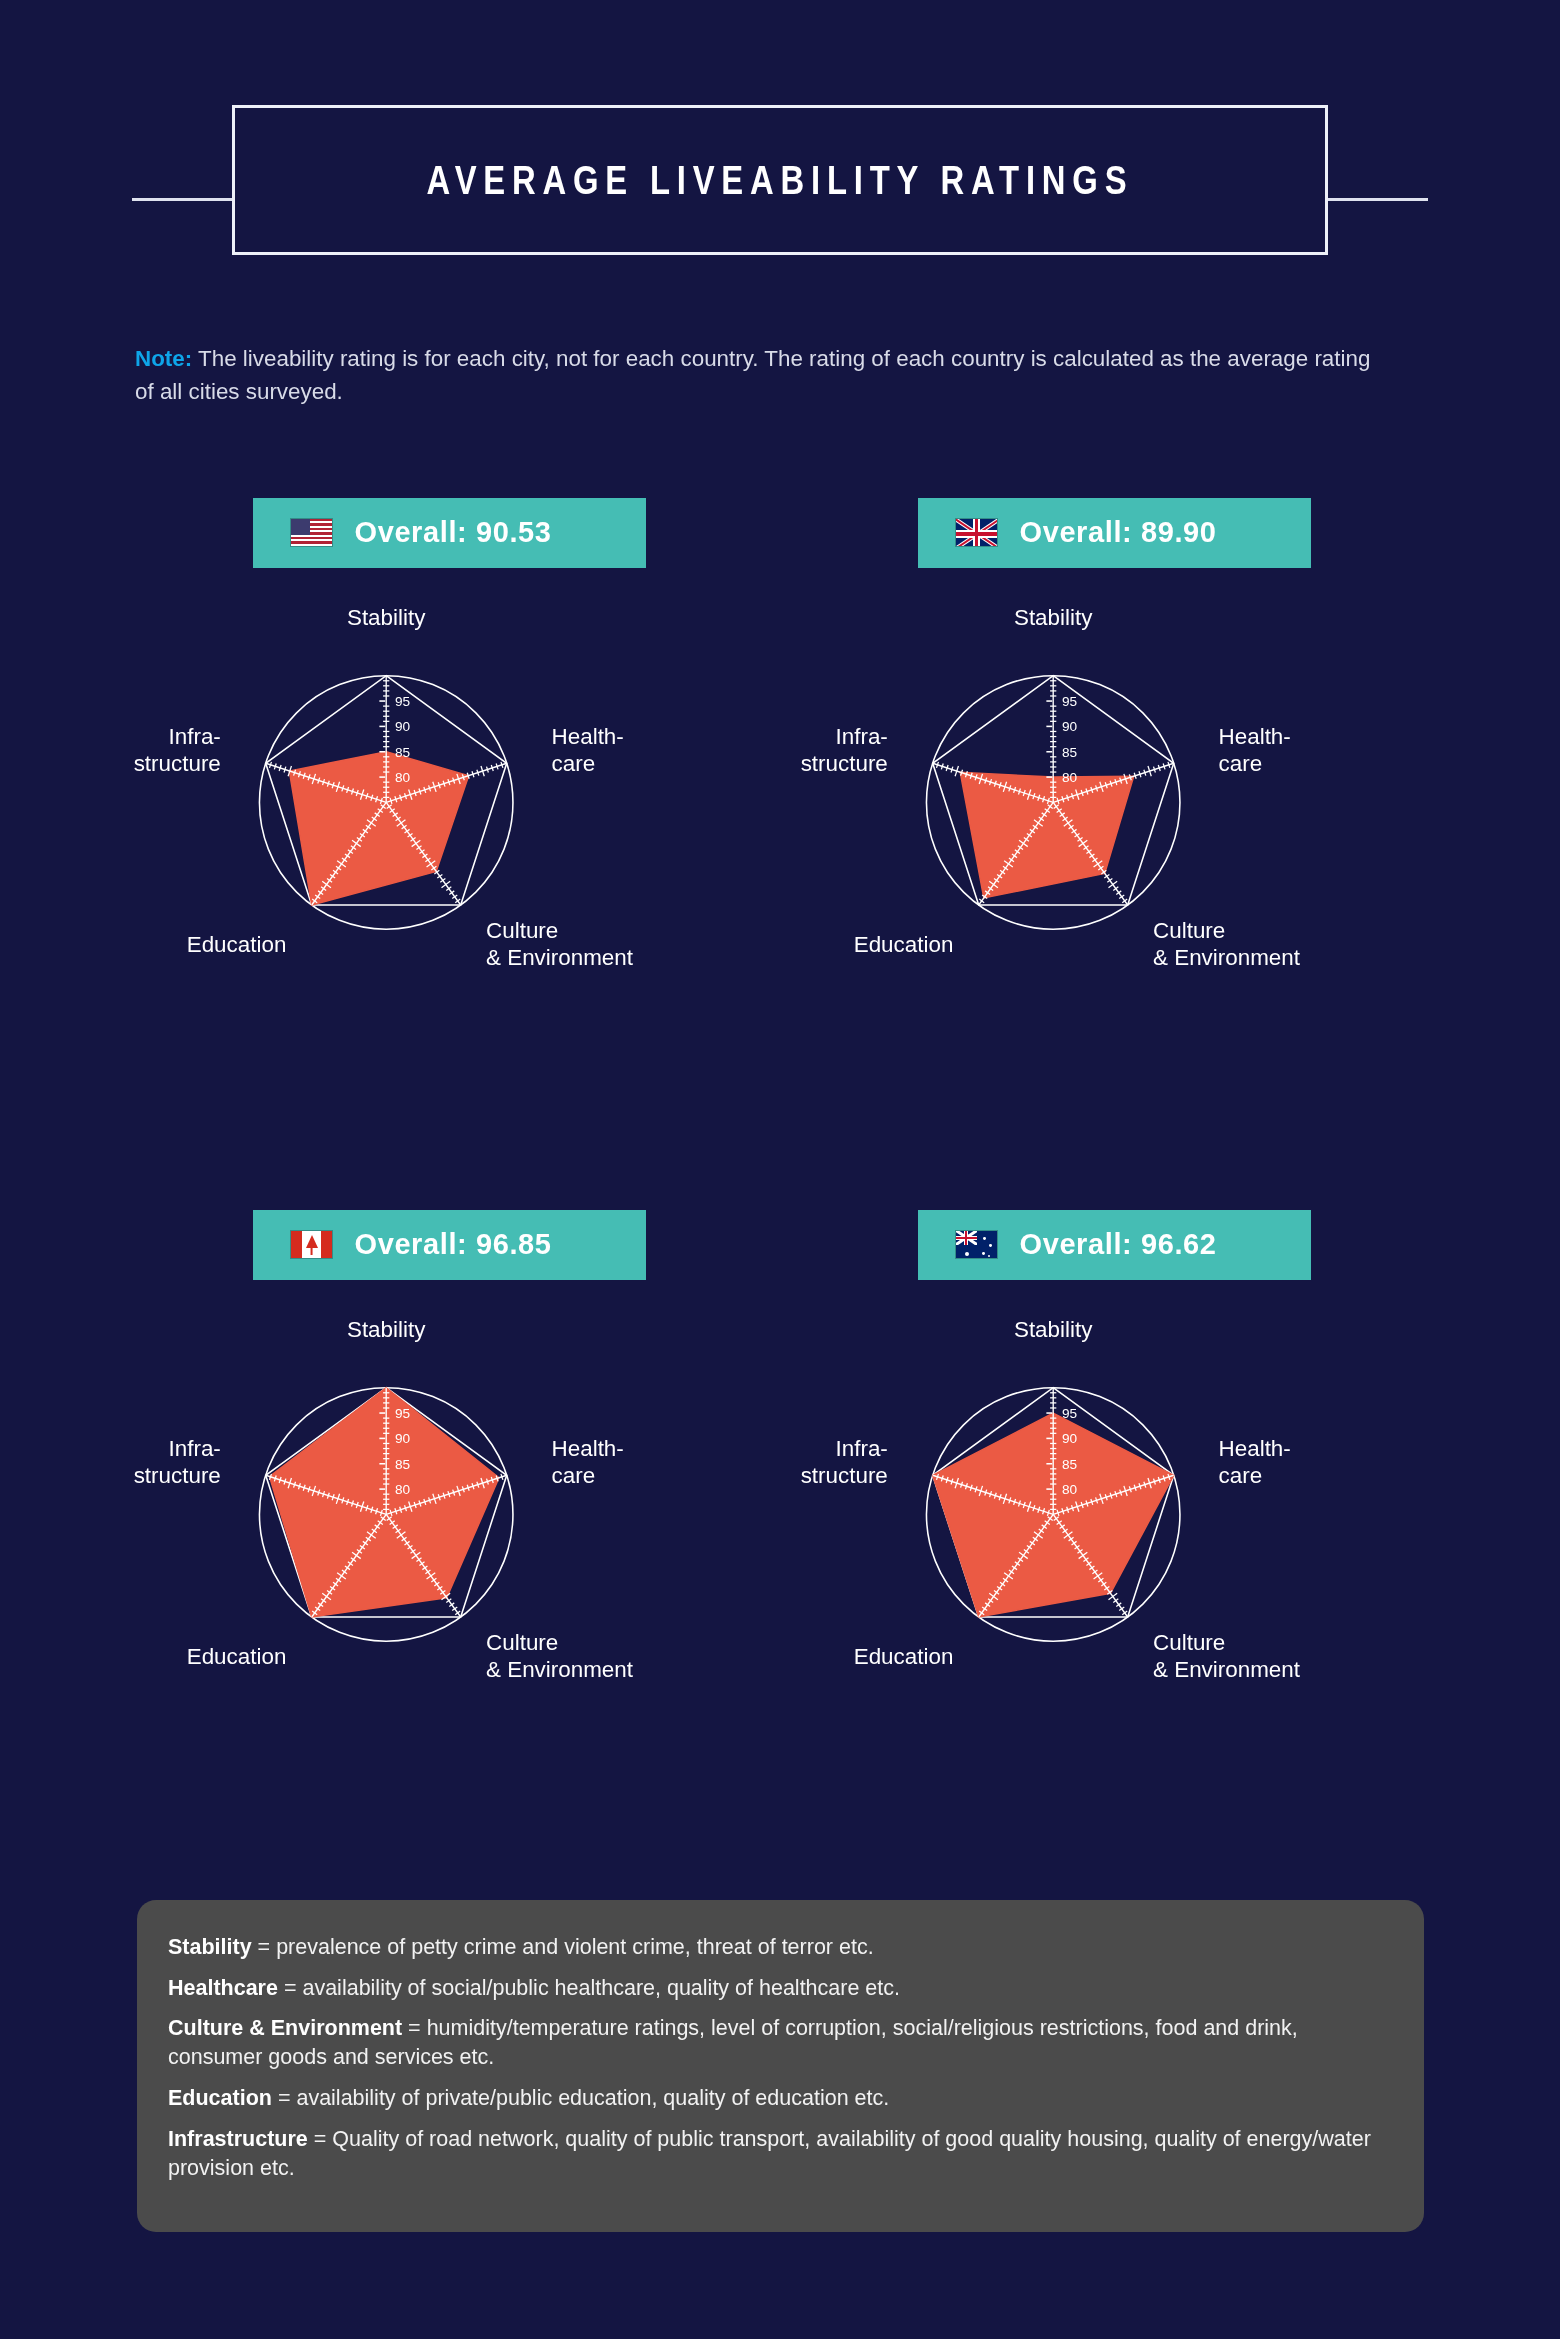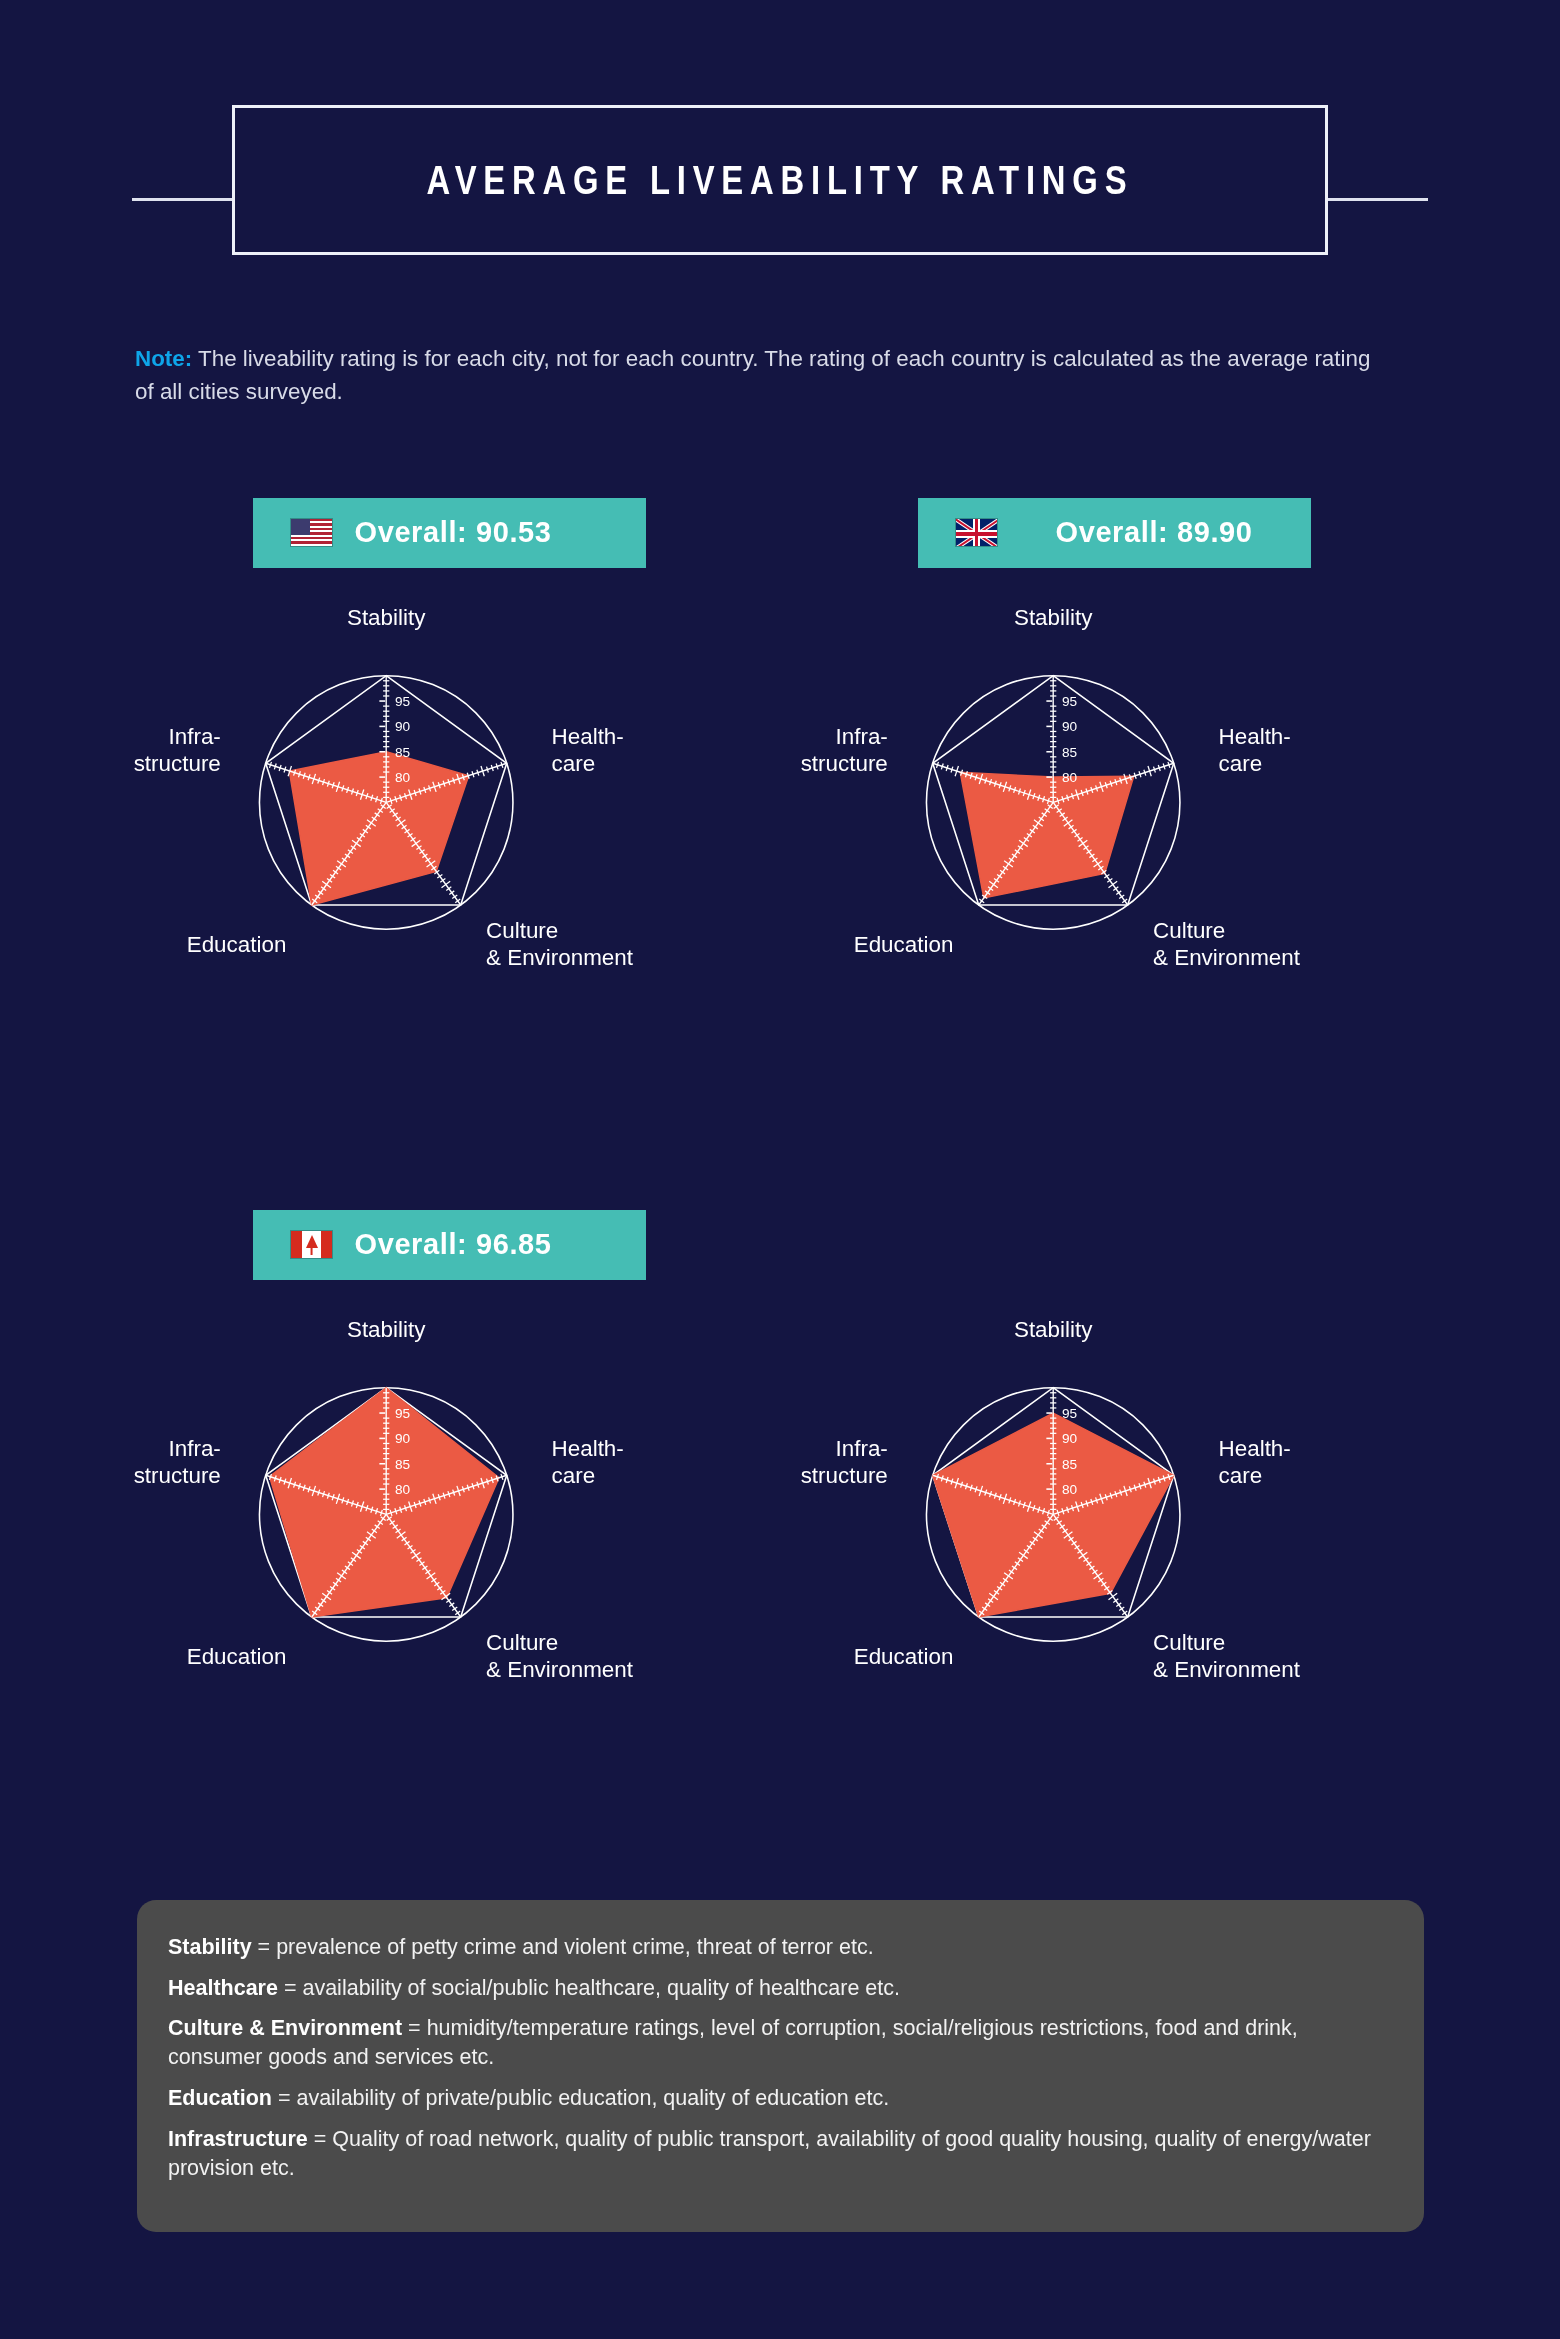--- a/index.html
+++ b/index.html
@@ -79,21 +79,21 @@
     position: absolute;
     top: 9.8px;
     height: 70px;
     background: #45bdb4;
     display: flex;
     align-items: center;
     padding-left: 37px;
     box-sizing: border-box;
   }
   .cell.left  .badge { left: 237px;  width: 393px; }
-  .cell.right .badge { left: 130px;  width: 393px; gap: 36px; }
+  .cell.right .badge { left: 130px;  width: 393px; }
 
   .flag {
     width: 43px;
     height: 29px;
     margin-right: 21.5px;
     flex: 0 0 auto;
     border: 1px solid rgba(0,0,0,0.25);
     box-sizing: border-box;
     overflow: hidden;
     position: relative;
@@ -616,20 +616,39 @@
             <text class="ax-label" x="441.6" y="199.8" text-anchor="start">care</text>
             <text class="ax-label" x="374.4" y="371.2" text-anchor="start">Culture</text>
             <text class="ax-label" x="374.4" y="399.2" text-anchor="start">&amp; Environment</text>
             <text class="ax-label" x="169.6" y="385.2" text-anchor="end">Education</text>
             <text class="ax-label" x="102.4" y="171.8" text-anchor="end">Infra-</text>
             <text class="ax-label" x="102.4" y="199.8" text-anchor="end">structure</text>
           </svg>
         </div>
       </div>
       <div class="cell right">
+        <div class="badge">
+          <span class="flag">
+            <div style="position:absolute;inset:0;background:#012169;"></div>
+            <div style="position:absolute;left:0;top:0;width:20.5px;height:13.7px;overflow:hidden;">
+              <div style="position:absolute;left:-3.9px;top:4.9px;width:29px;height:2.9px;background:#fff;transform:rotate(34deg);"></div>
+              <div style="position:absolute;left:-3.9px;top:4.9px;width:29px;height:2.9px;background:#fff;transform:rotate(-34deg);"></div>
+              <div style="position:absolute;left:0;top:4.9px;width:100%;height:3.9px;background:#fff;"></div>
+              <div style="position:absolute;left:7.8px;top:0;width:3.9px;height:100%;background:#fff;"></div>
+              <div style="position:absolute;left:0;top:5.9px;width:100%;height:2px;background:#c8102e;"></div>
+              <div style="position:absolute;left:8.8px;top:0;width:2px;height:100%;background:#c8102e;"></div>
+            </div>
+            <div style="position:absolute;left:8.8px;top:20.5px;width:3.9px;height:3.9px;background:#fff;border-radius:50%;"></div>
+            <div style="position:absolute;left:27px;top:5.9px;width:2.9px;height:2.9px;background:#fff;border-radius:50%;"></div>
+            <div style="position:absolute;left:33px;top:12.7px;width:2.9px;height:2.9px;background:#fff;border-radius:50%;"></div>
+            <div style="position:absolute;left:26px;top:20.5px;width:2.9px;height:2.9px;background:#fff;border-radius:50%;"></div>
+            <div style="position:absolute;left:32px;top:23.4px;width:2px;height:2px;background:#fff;border-radius:50%;"></div>
+          </span>
+          <span class="badge-label">Overall: 96.62</span>
+        </div>
         <div class="chart-holder">
           <svg class="radar" width="546" height="410" viewBox="0 0 560 420">
             <circle cx="272" cy="232" r="130" fill="none" stroke="#ffffff" stroke-width="1.6"></circle>
             <polygon points="272.0,102.0 395.6,191.8 348.4,337.2 195.6,337.2 148.4,191.8" fill="none" stroke="#ffffff" stroke-width="1.6"></polygon>
             <polygon points="272.0,128.0 395.6,191.8 330.7,312.8 195.6,337.2 148.4,191.8" fill="#eb5a44" stroke="#eb5a44" stroke-width="1.5"></polygon>
             <line x1="272" y1="232" x2="272.0" y2="102.0" stroke="#ffffff" stroke-width="1.4"></line>
             <line x1="268.8" y1="226.8" x2="275.2" y2="226.8" stroke="#ffffff" stroke-width="1.3"></line>
             <line x1="268.8" y1="221.6" x2="275.2" y2="221.6" stroke="#ffffff" stroke-width="1.3"></line>
             <line x1="268.8" y1="216.4" x2="275.2" y2="216.4" stroke="#ffffff" stroke-width="1.3"></line>
             <line x1="268.8" y1="211.2" x2="275.2" y2="211.2" stroke="#ffffff" stroke-width="1.3"></line>

